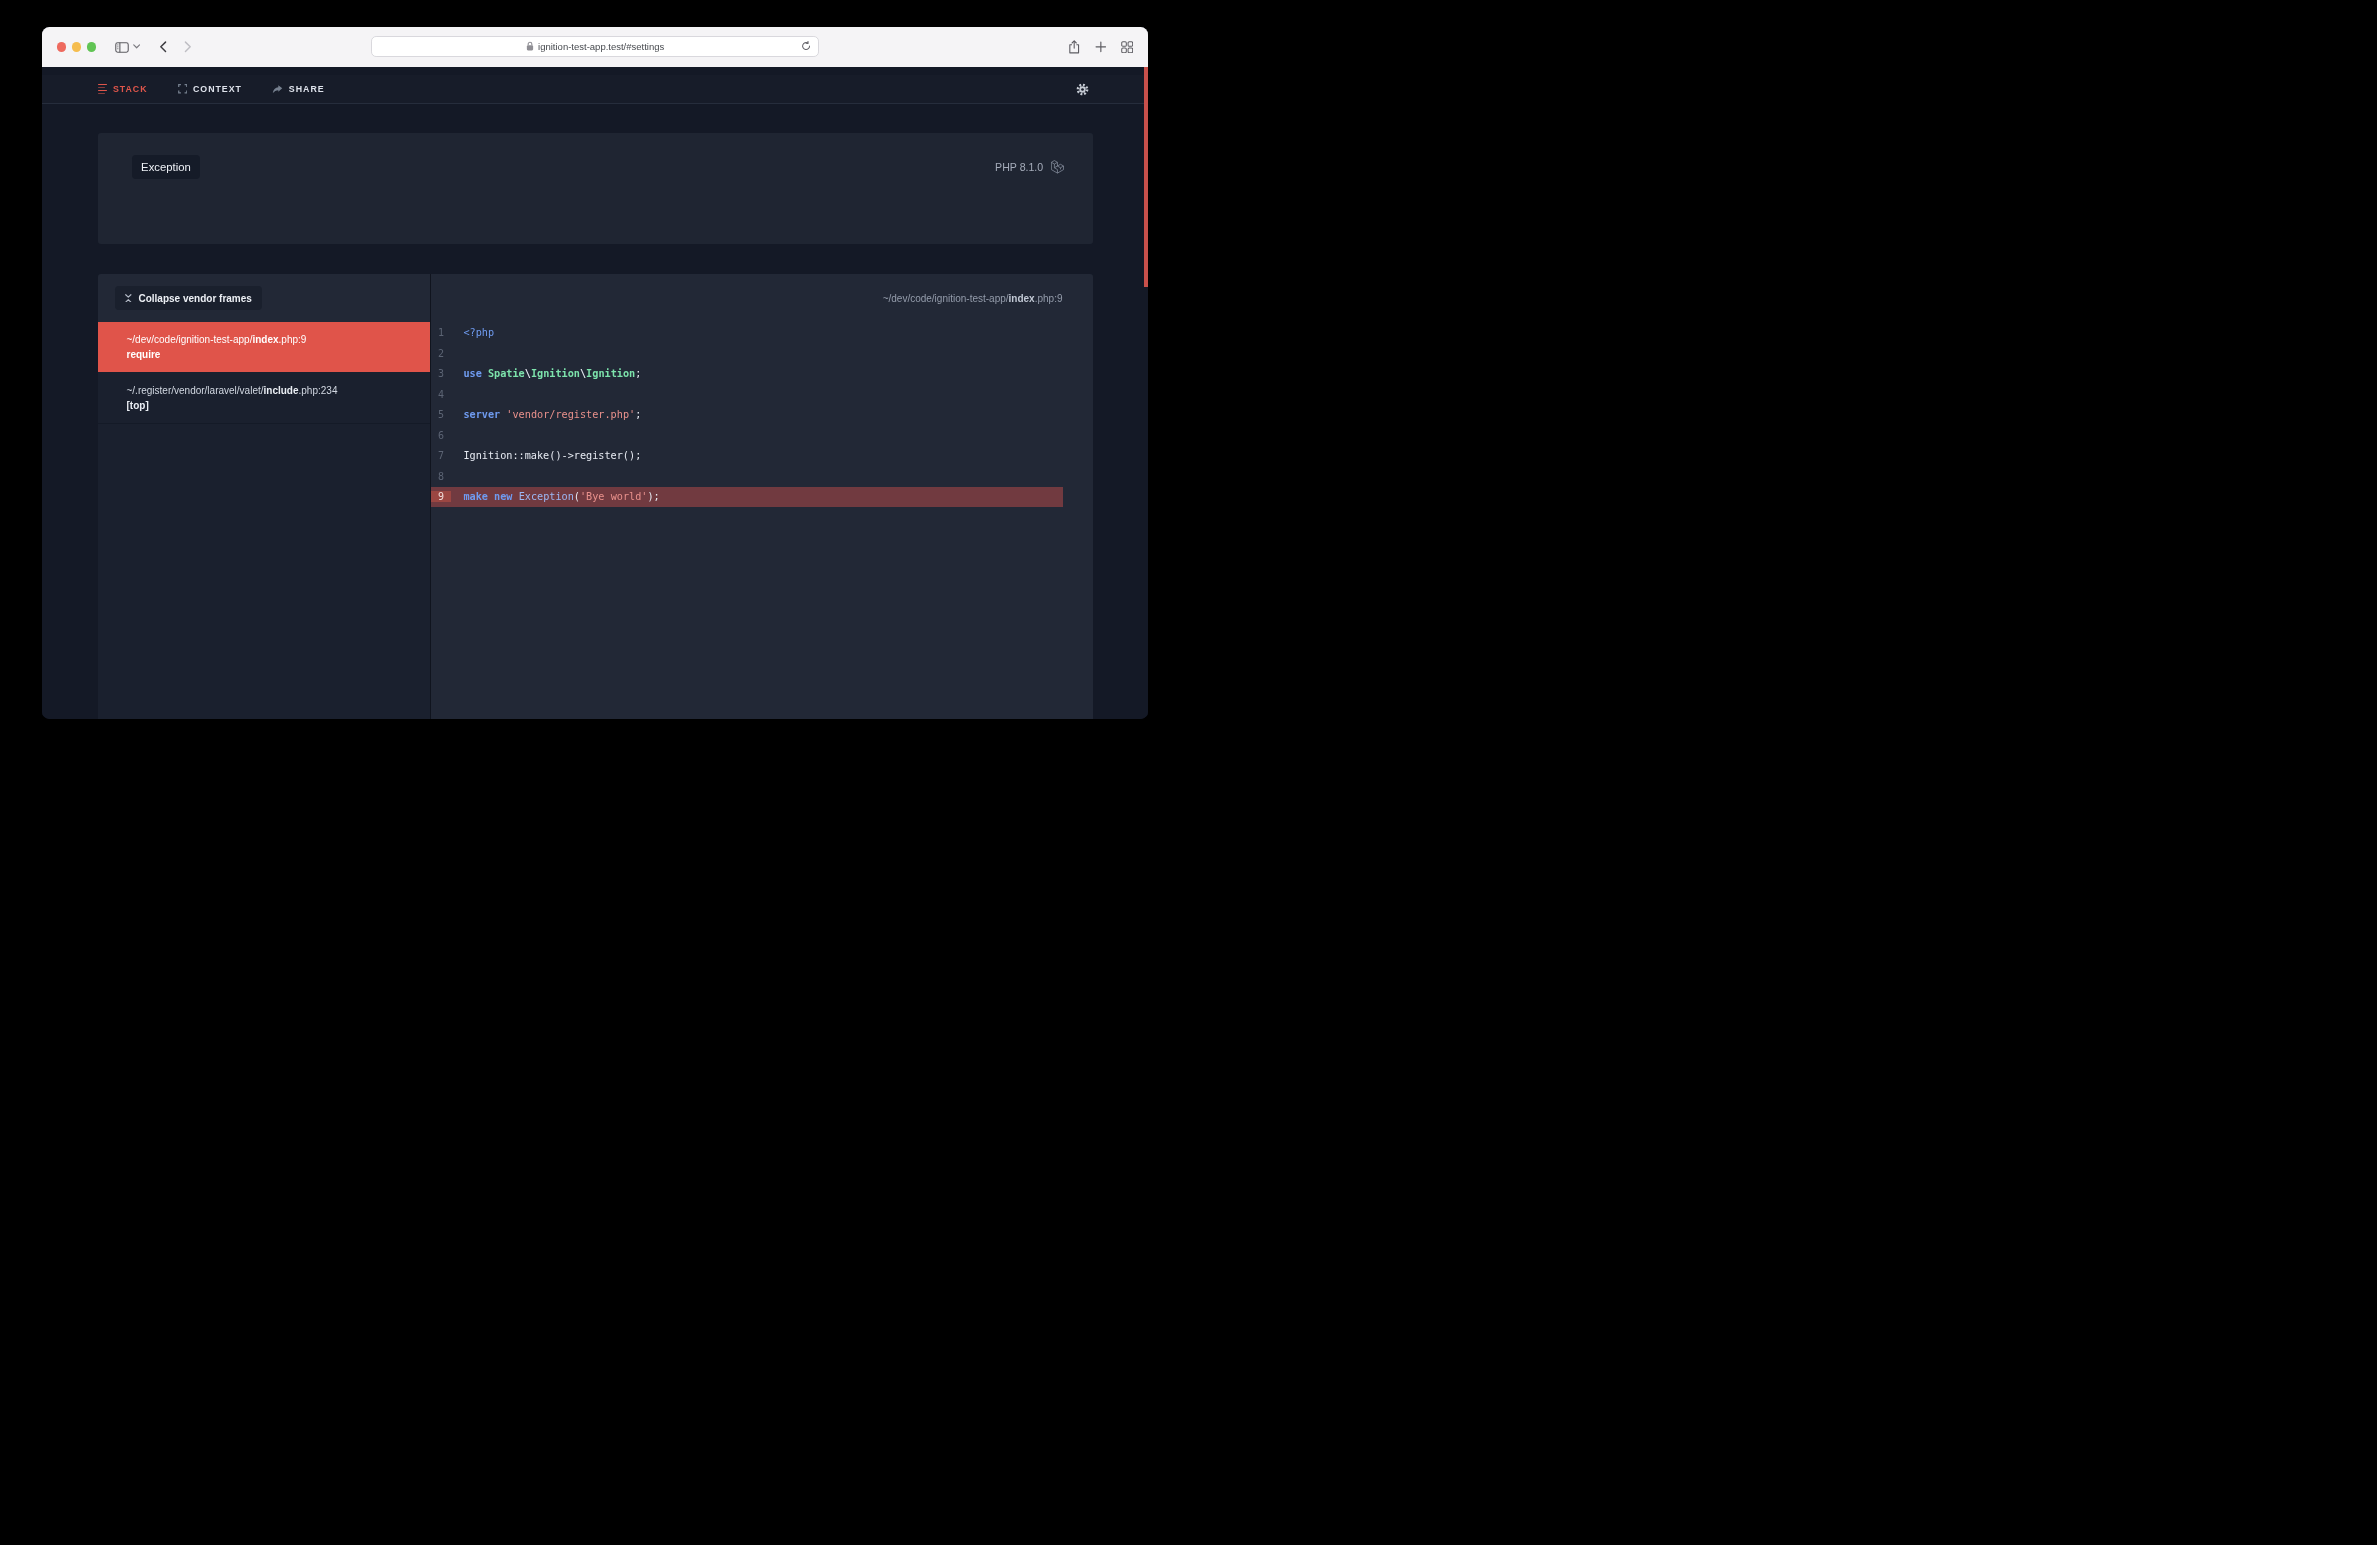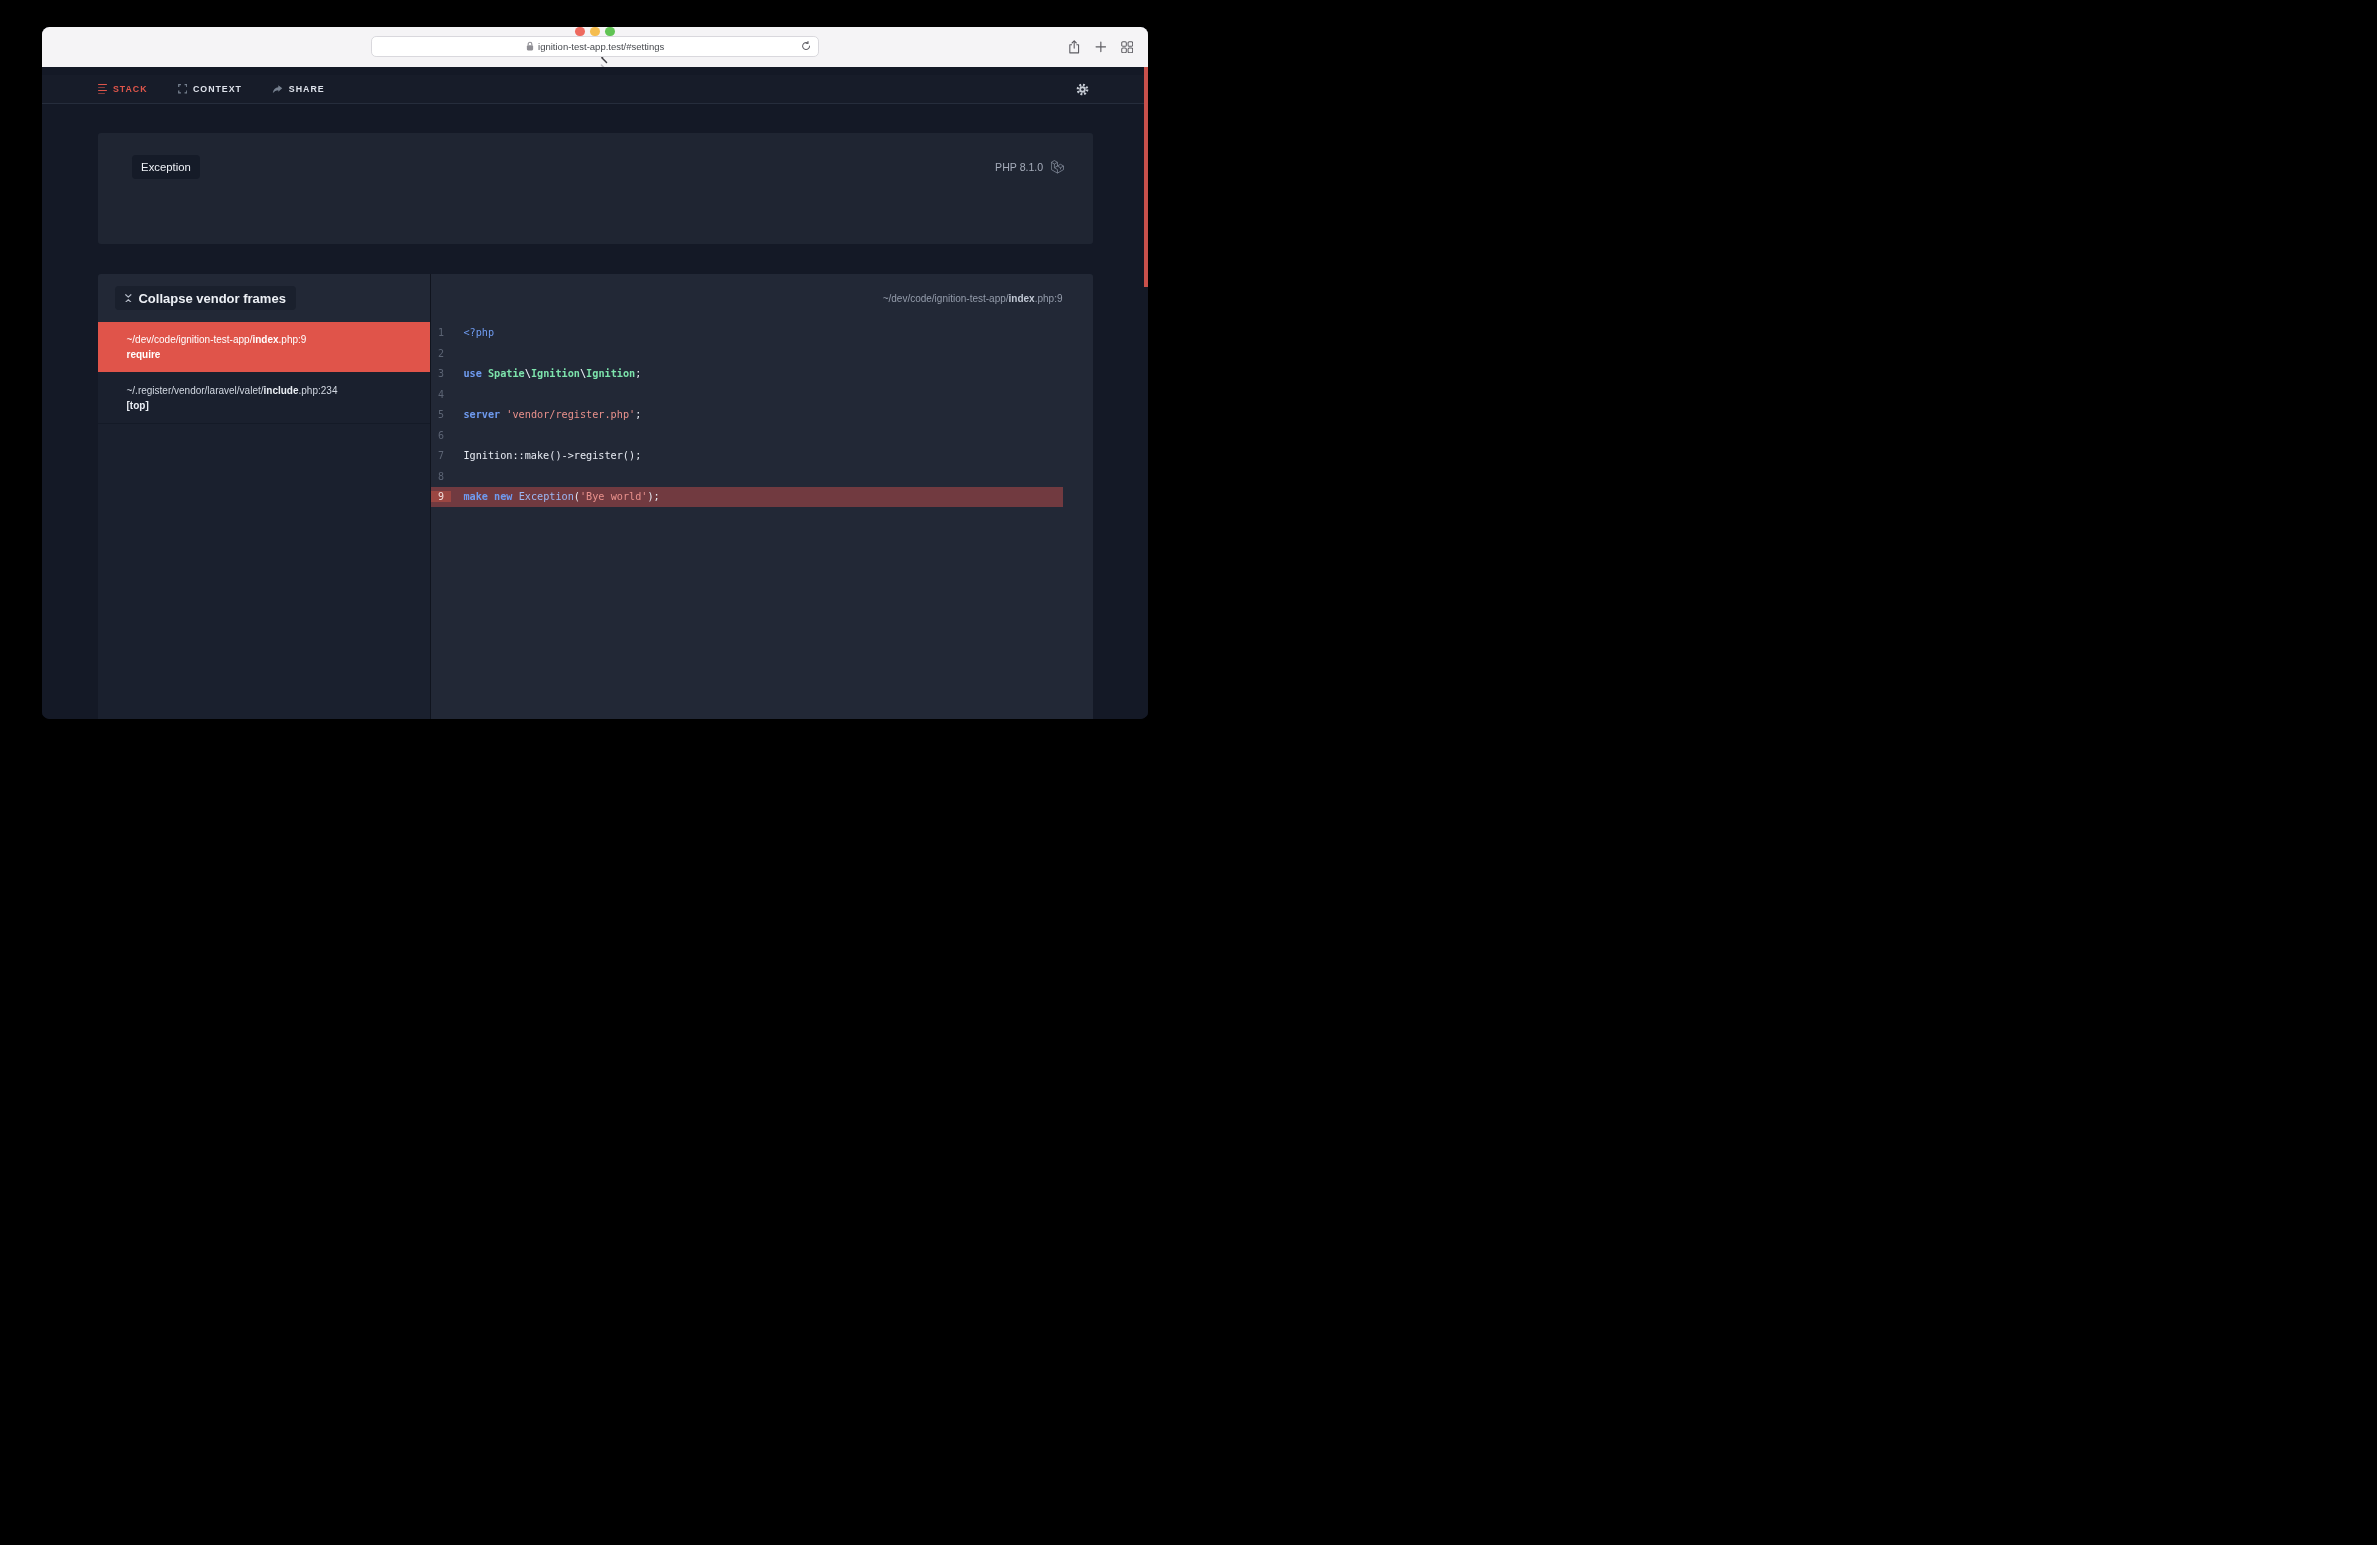--- a/index.html
+++ b/index.html
@@ -4,21 +4,21 @@
 <style>
   * { margin:0; padding:0; box-sizing:border-box; }
   html,body { width:1189px; height:773px; background:#000; font-family:"Liberation Sans", sans-serif; }
   body { position:relative; overflow:hidden; }
 
   
   .window { position:absolute; left:42px; top:27px; width:1106px; height:692px;
             border-radius:7.3px; overflow:hidden; background:#141926; }
 
   
-  .toolbar { height:40px; background:#f5f4f6; display:flex; align-items:center; position:relative; padding:0 14.6px;flex-direction:column; }
+  .toolbar { height:40px; background:#f5f4f6; display:flex; align-items:center; position:relative; padding:0 14.6px; }
   .traffic { display:flex; gap:5.9px; align-items:center; }
   .light { width:9.1px; height:9.1px; border-radius:50%; }
   .light.red { background:#ee6a5f; } .light.yellow { background:#f5bd4f; } .light.green { background:#61c454; }
   .tb-icon { display:flex; align-items:center; justify-content:center; color:#5d5c62; }
   .tb-icon svg { display:block; }
   .sidebar-btn { margin-left:19px; }
   .chev-btn { margin-left:4.4px; color:#7c7b81; }
   .back-btn { margin-left:18.3px; color:#3e3d42; }
   .fwd-btn { margin-left:17px; color:#bfbec4; }
 
@@ -62,21 +62,21 @@
 
   
   .stack-card { margin-top:30px; height:468px; background:#222836; border-radius:2.9px; display:flex; overflow:hidden; }
   .pane-left { width:332px; display:flex; flex-direction:column; }
   .pane-div { width:1.5px; background:#10141e; }
   .pane-right { flex:1; display:flex; flex-direction:column; }
 
   .left-head { height:48px; display:flex; align-items:center; padding-left:17.6px; flex:0 0 auto; }
   .collapse-btn { height:24px; display:flex; align-items:center; gap:6.6px; padding:0 10.2px;
                   background:#1a202d; border-radius:3.7px; cursor:pointer; }
-  .collapse-btn span { font-size:13px; font-weight:bold; color:#edf0f5; }
+  .collapse-btn span { font-size:10px; font-weight:bold; color:#edf0f5; }
   .collapse-btn .col-ic { display:flex; color:#b3bac6; }
 
   .frames { flex:1; background:#1a202e; }
   .frame { padding:10.2px 11.7px 10.2px 29px; line-height:15px; cursor:pointer; }
   .frame .frame-path { font-size:10px; color:#d2d8e2; }
   .frame .frame-path b { color:#eaeef4; }
   .frame .frame-method { font-size:10px; font-weight:bold; color:#eaeef4; }
   .frame.active { background:#e0544a; }
   .frame.active .frame-path, .frame.active .frame-path b, .frame.active .frame-method { color:#ffffff; }
   .frame:not(.active) { border-bottom:0.7px solid #141a27; }

